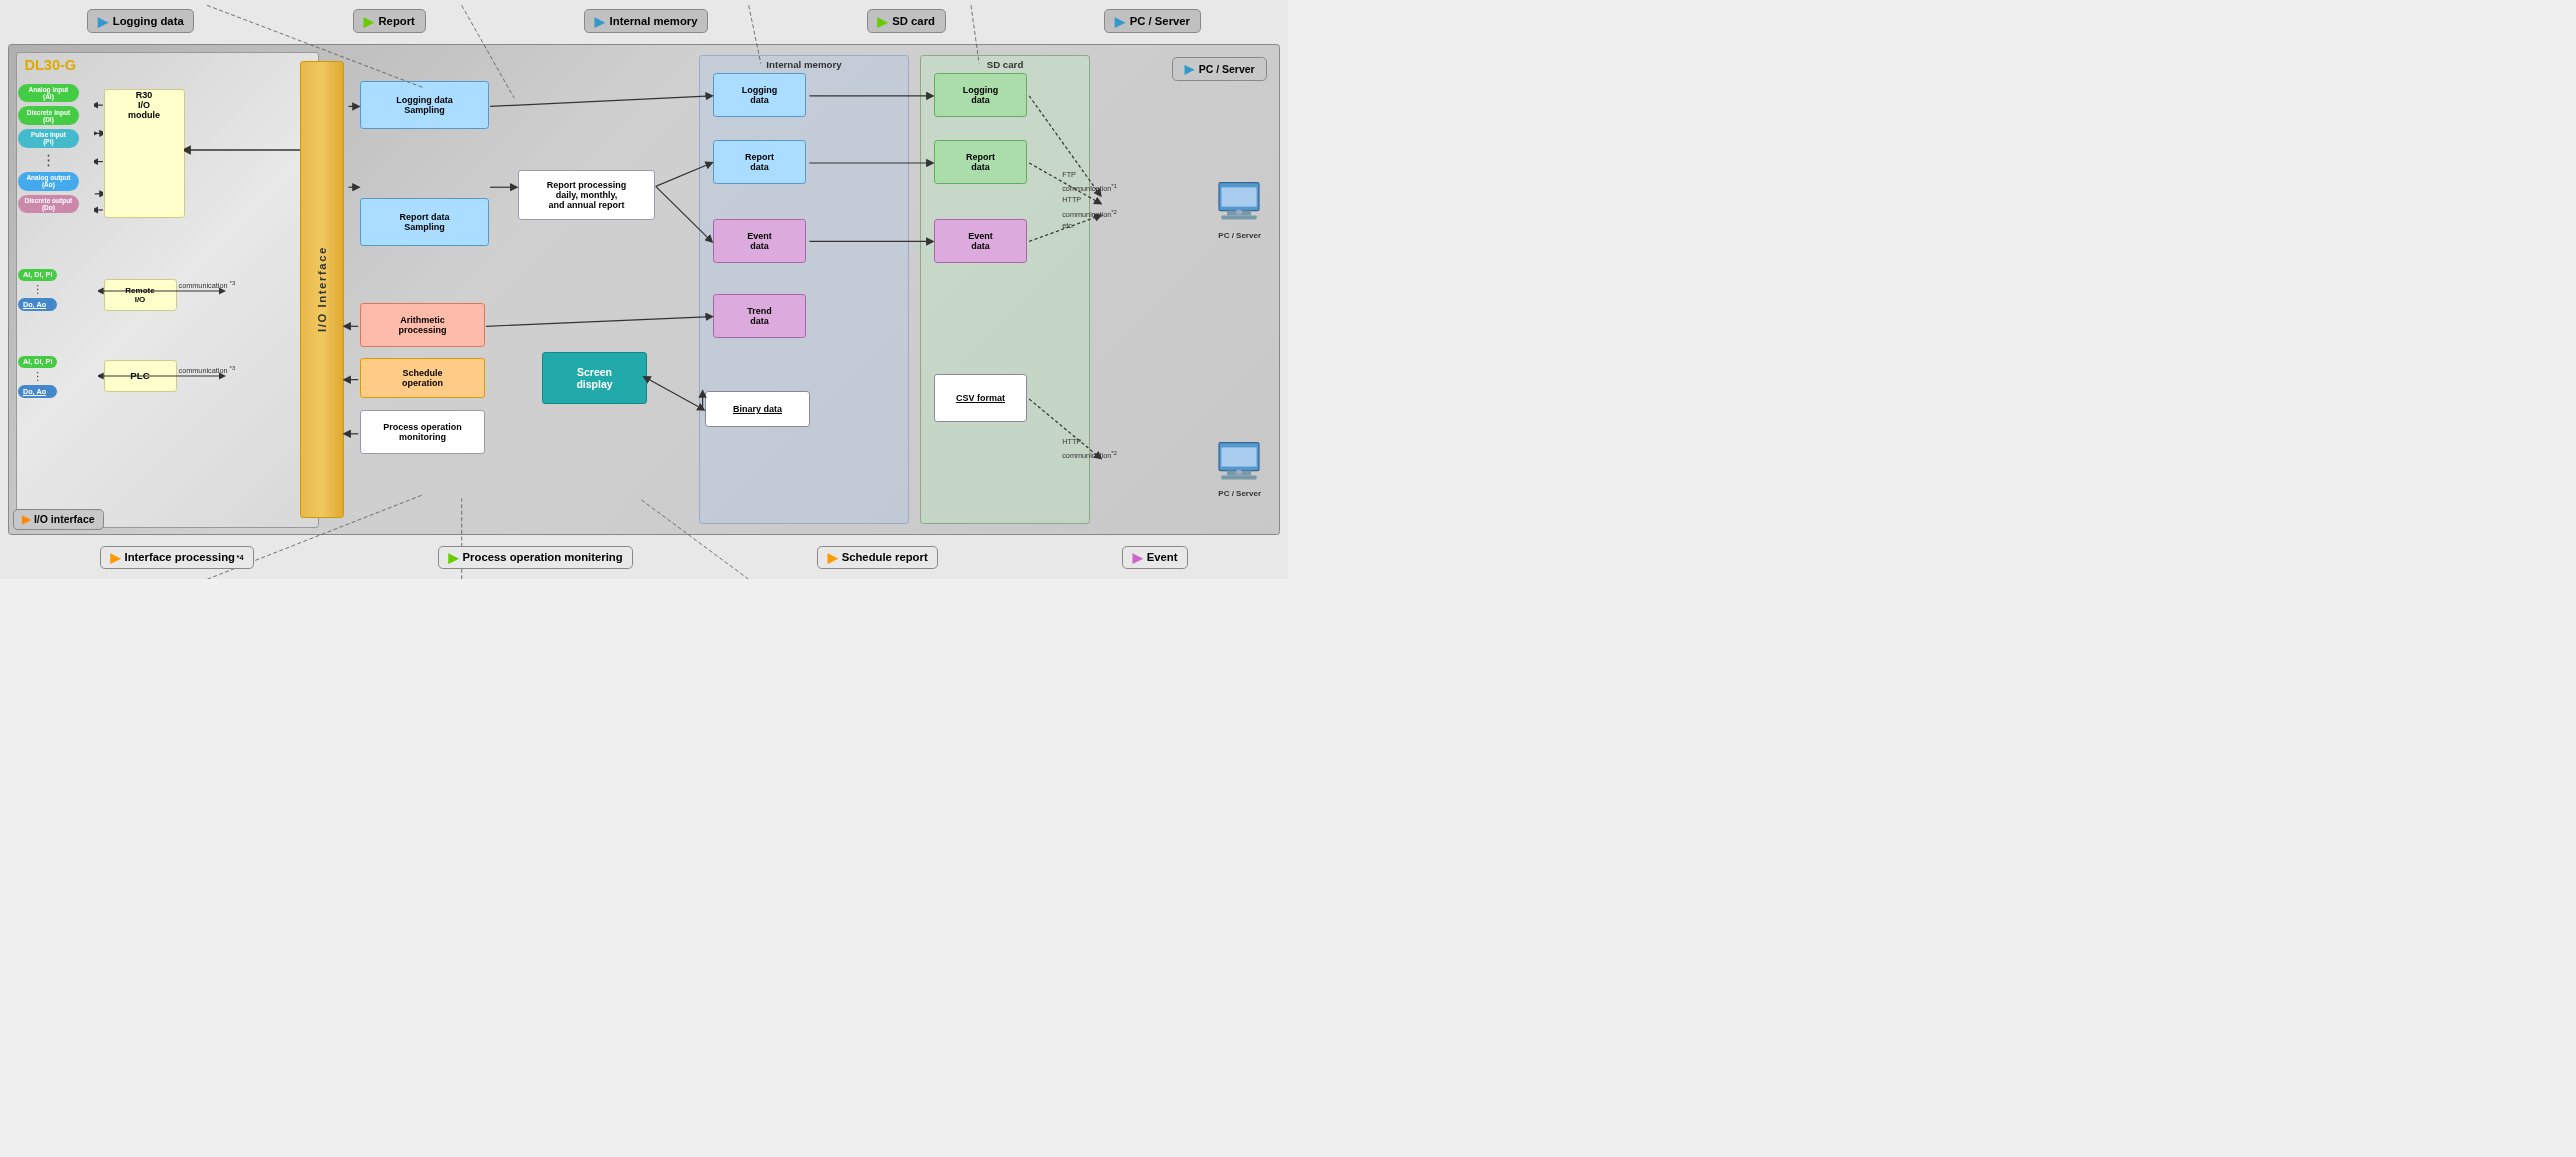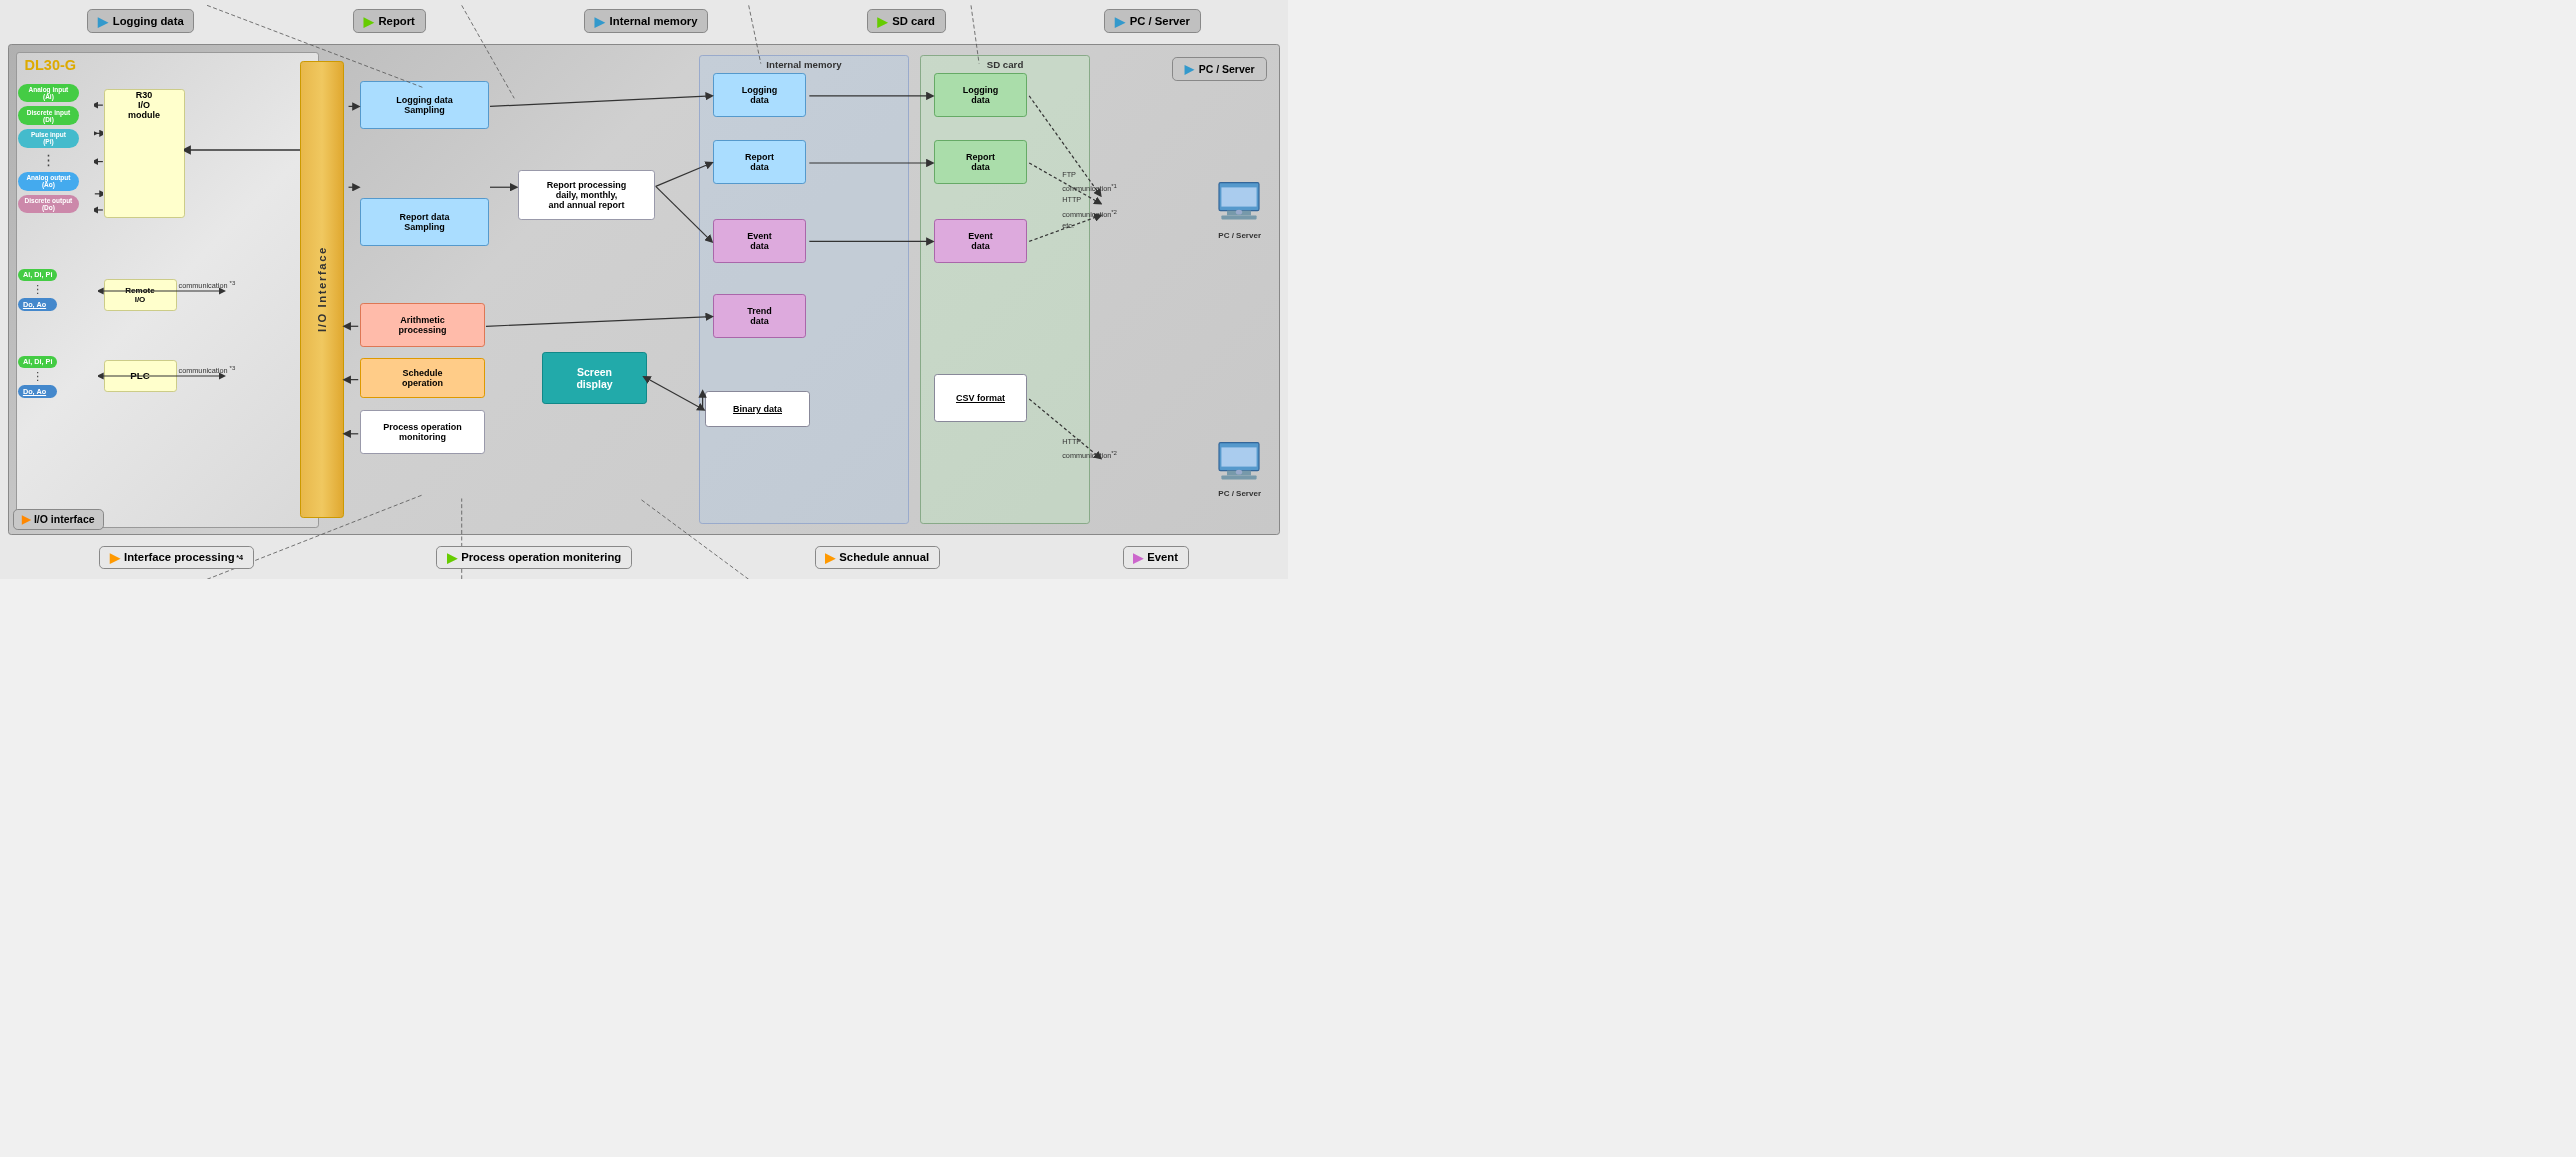--- a/index.html
+++ b/index.html
@@ -547,21 +547,21 @@
       <sup style="font-size:7.3px; margin-left:1.6px;">*4</sup>
     </div>
 
     <div class="top-label" style="background:#e8e8e8;">
       <span style="color:#66cc00; font-size:13px; margin-right:4px;">▶</span>
       <span>Process operation monitering</span>
     </div>
 
     <div class="top-label" style="background:#e8e8e8;">
       <span style="color:#ff9900; font-size:13px; margin-right:4px;">▶</span>
-      <span>Schedule annual</span>
+      <span>Schedule report</span>
     </div>
 
     <div class="top-label" style="background:#e8e8e8;">
       <span style="color:#cc66cc; font-size:13px; margin-right:4px;">▶</span>
       <span>Event</span>
     </div>
   </div>
 
 </div>
 

